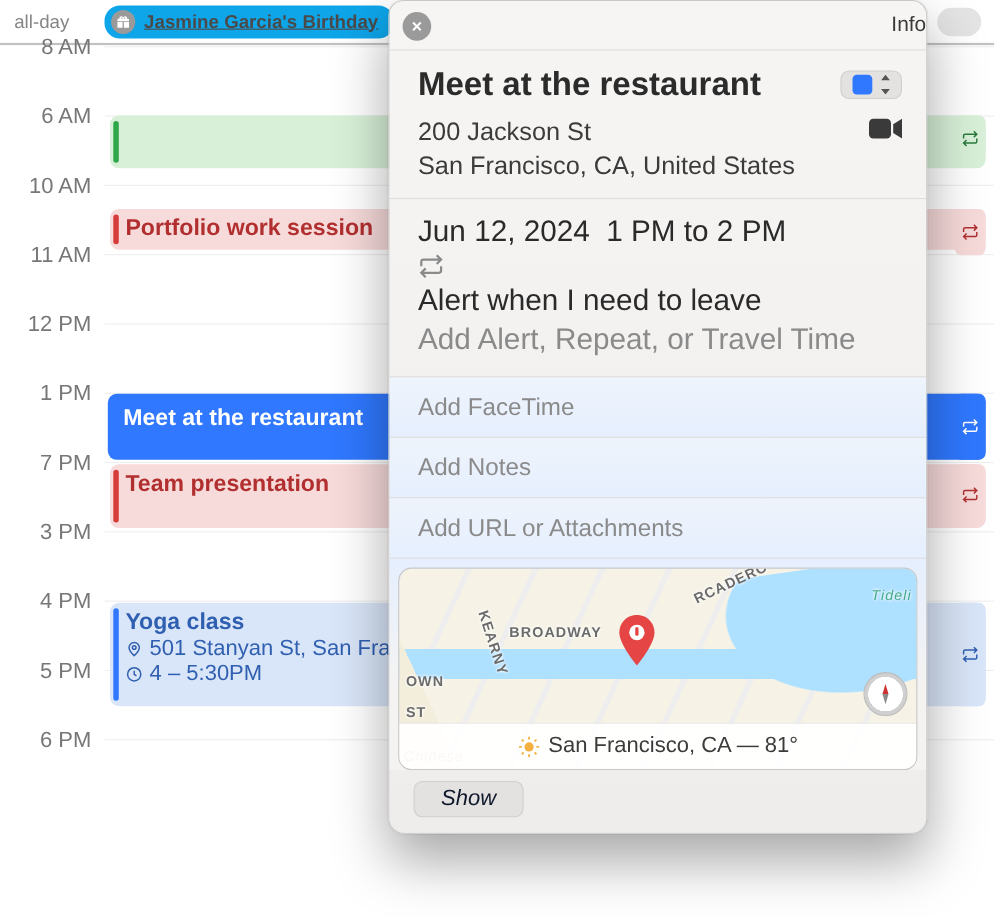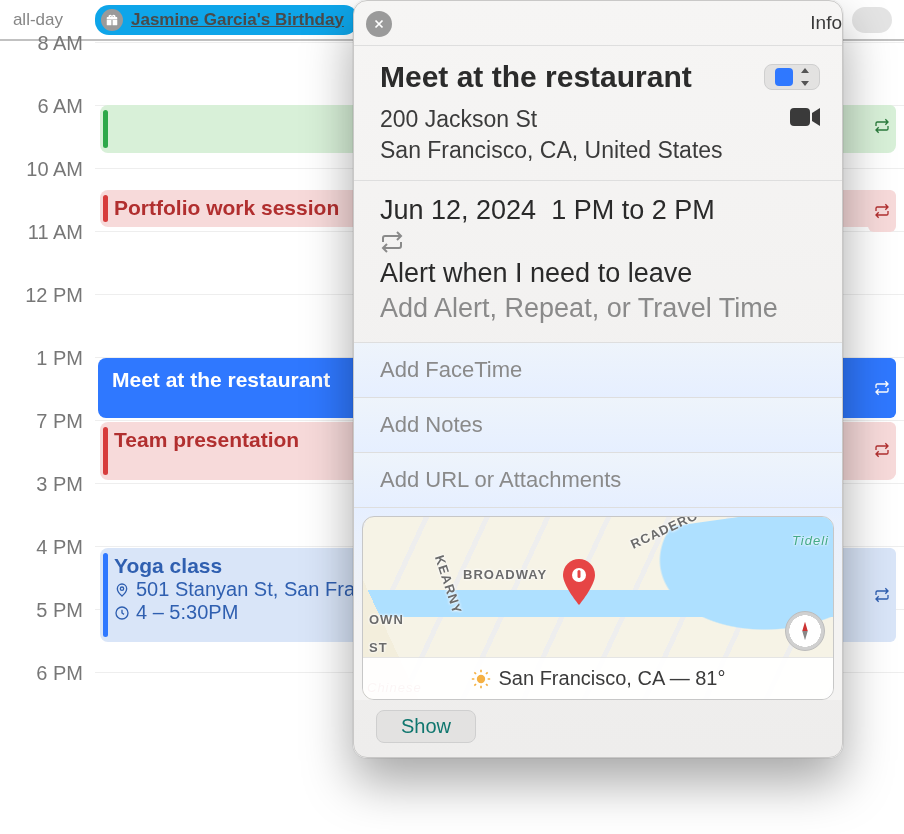--- a/index.html
+++ b/index.html
@@ -282,21 +282,22 @@
   }
   .show-btn {
     display: inline-flex;
     align-items: center;
     justify-content: center;
     background: #e3e2e1;
     border: 1px solid #cfcfcf;
     border-radius: 8px;
     padding: 4px 24px;
     font-size: 20px;
-    color: #0f766e;
+    color: #0f172a;
+    font-style: italic;
   }
   svg { display:block; }
 </style>
 </head>
 <body>
 
 <div class="calendar">
   <div class="allday-row">
     <span class="allday-label">all-day</span>
     <span class="allday-chip">

